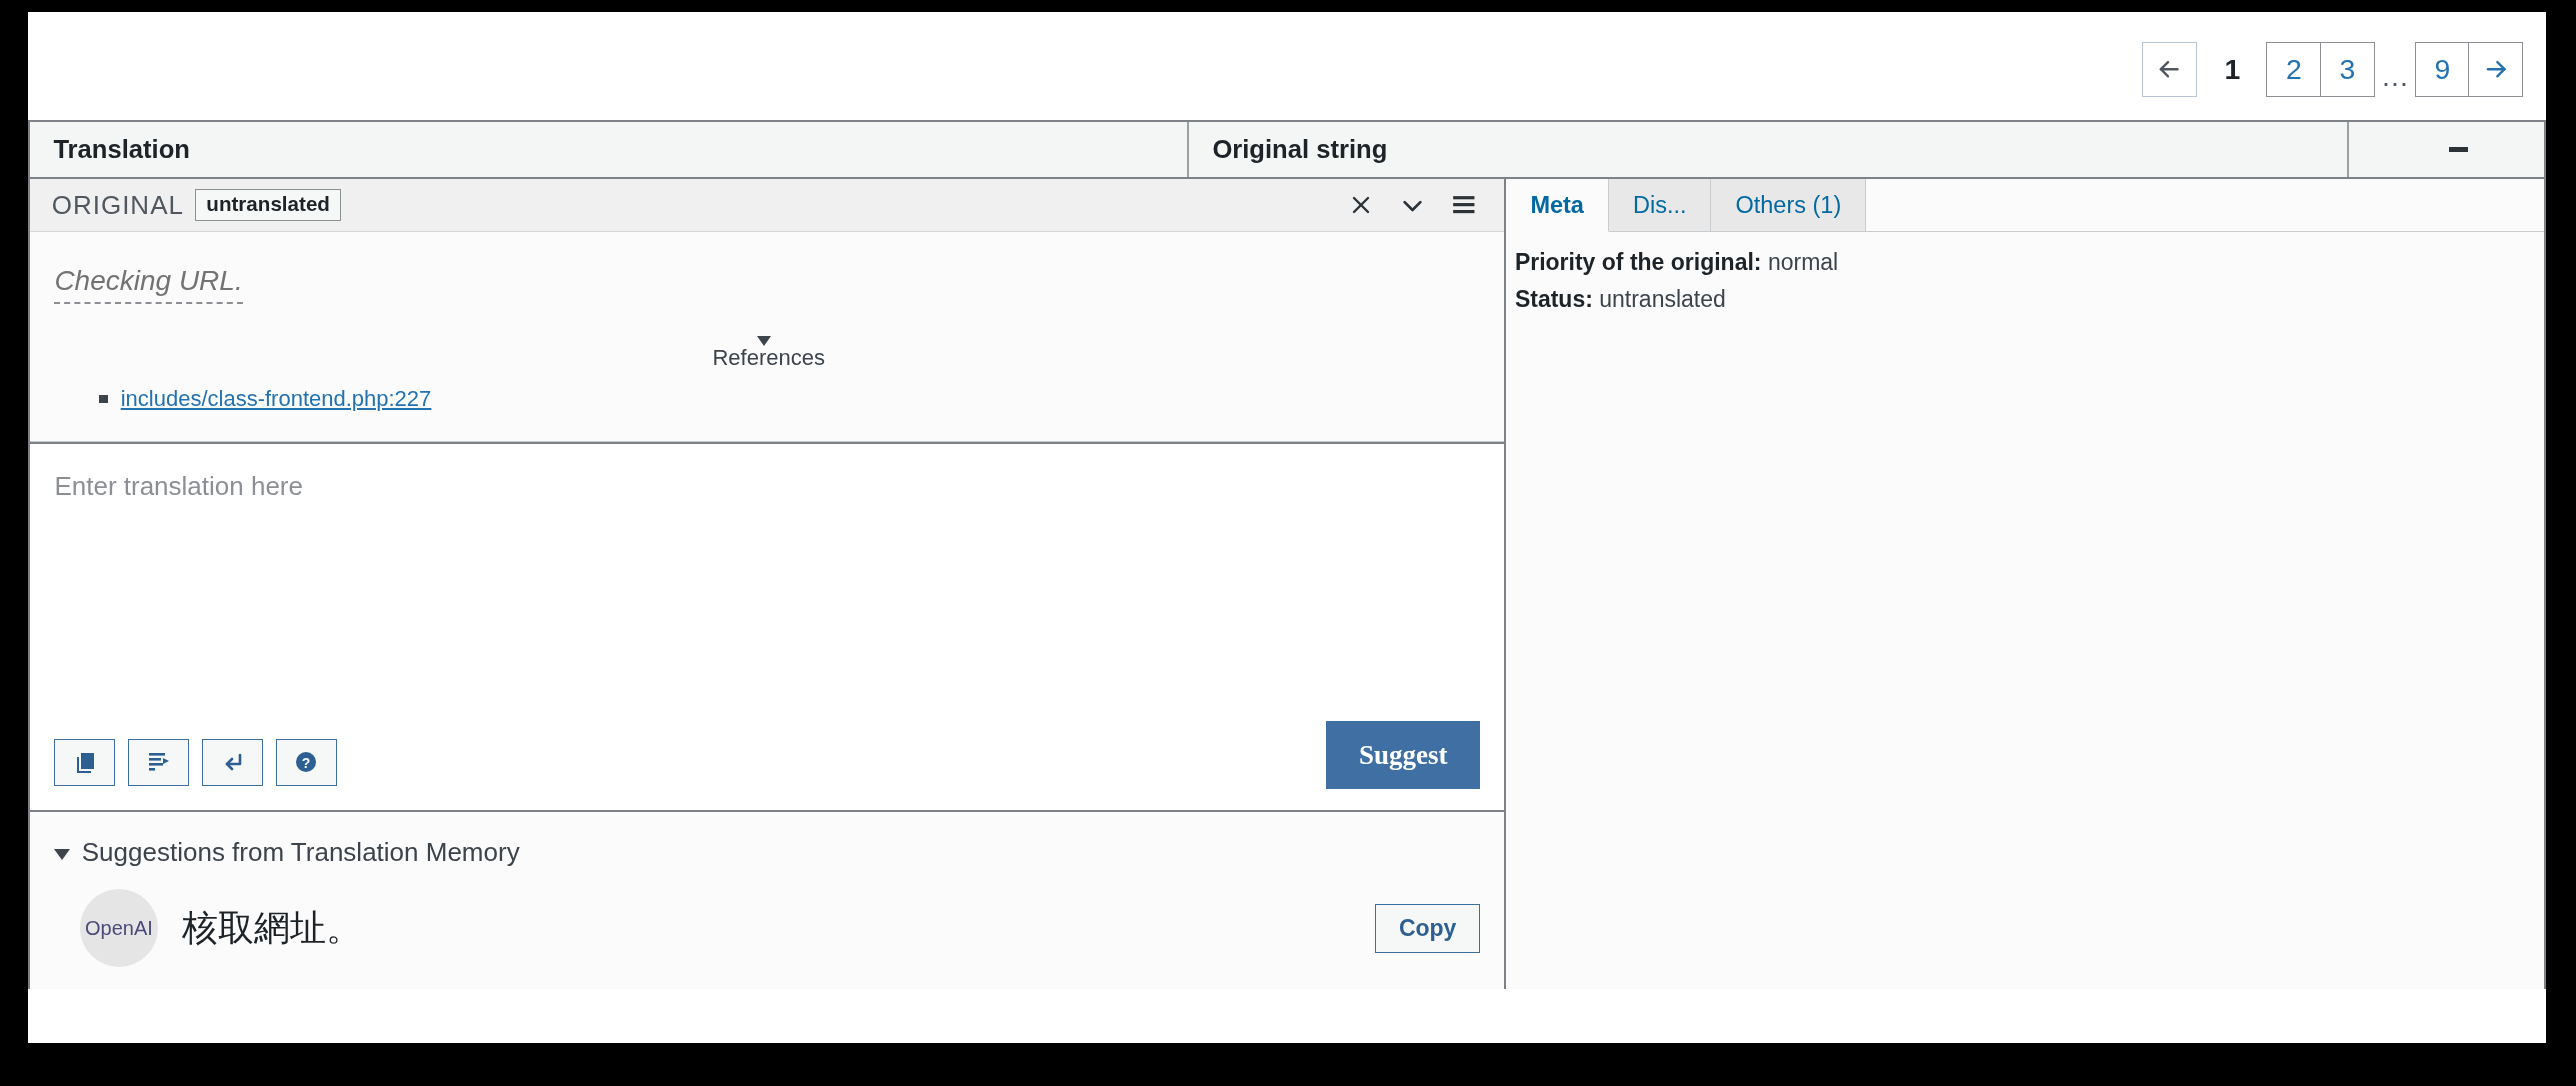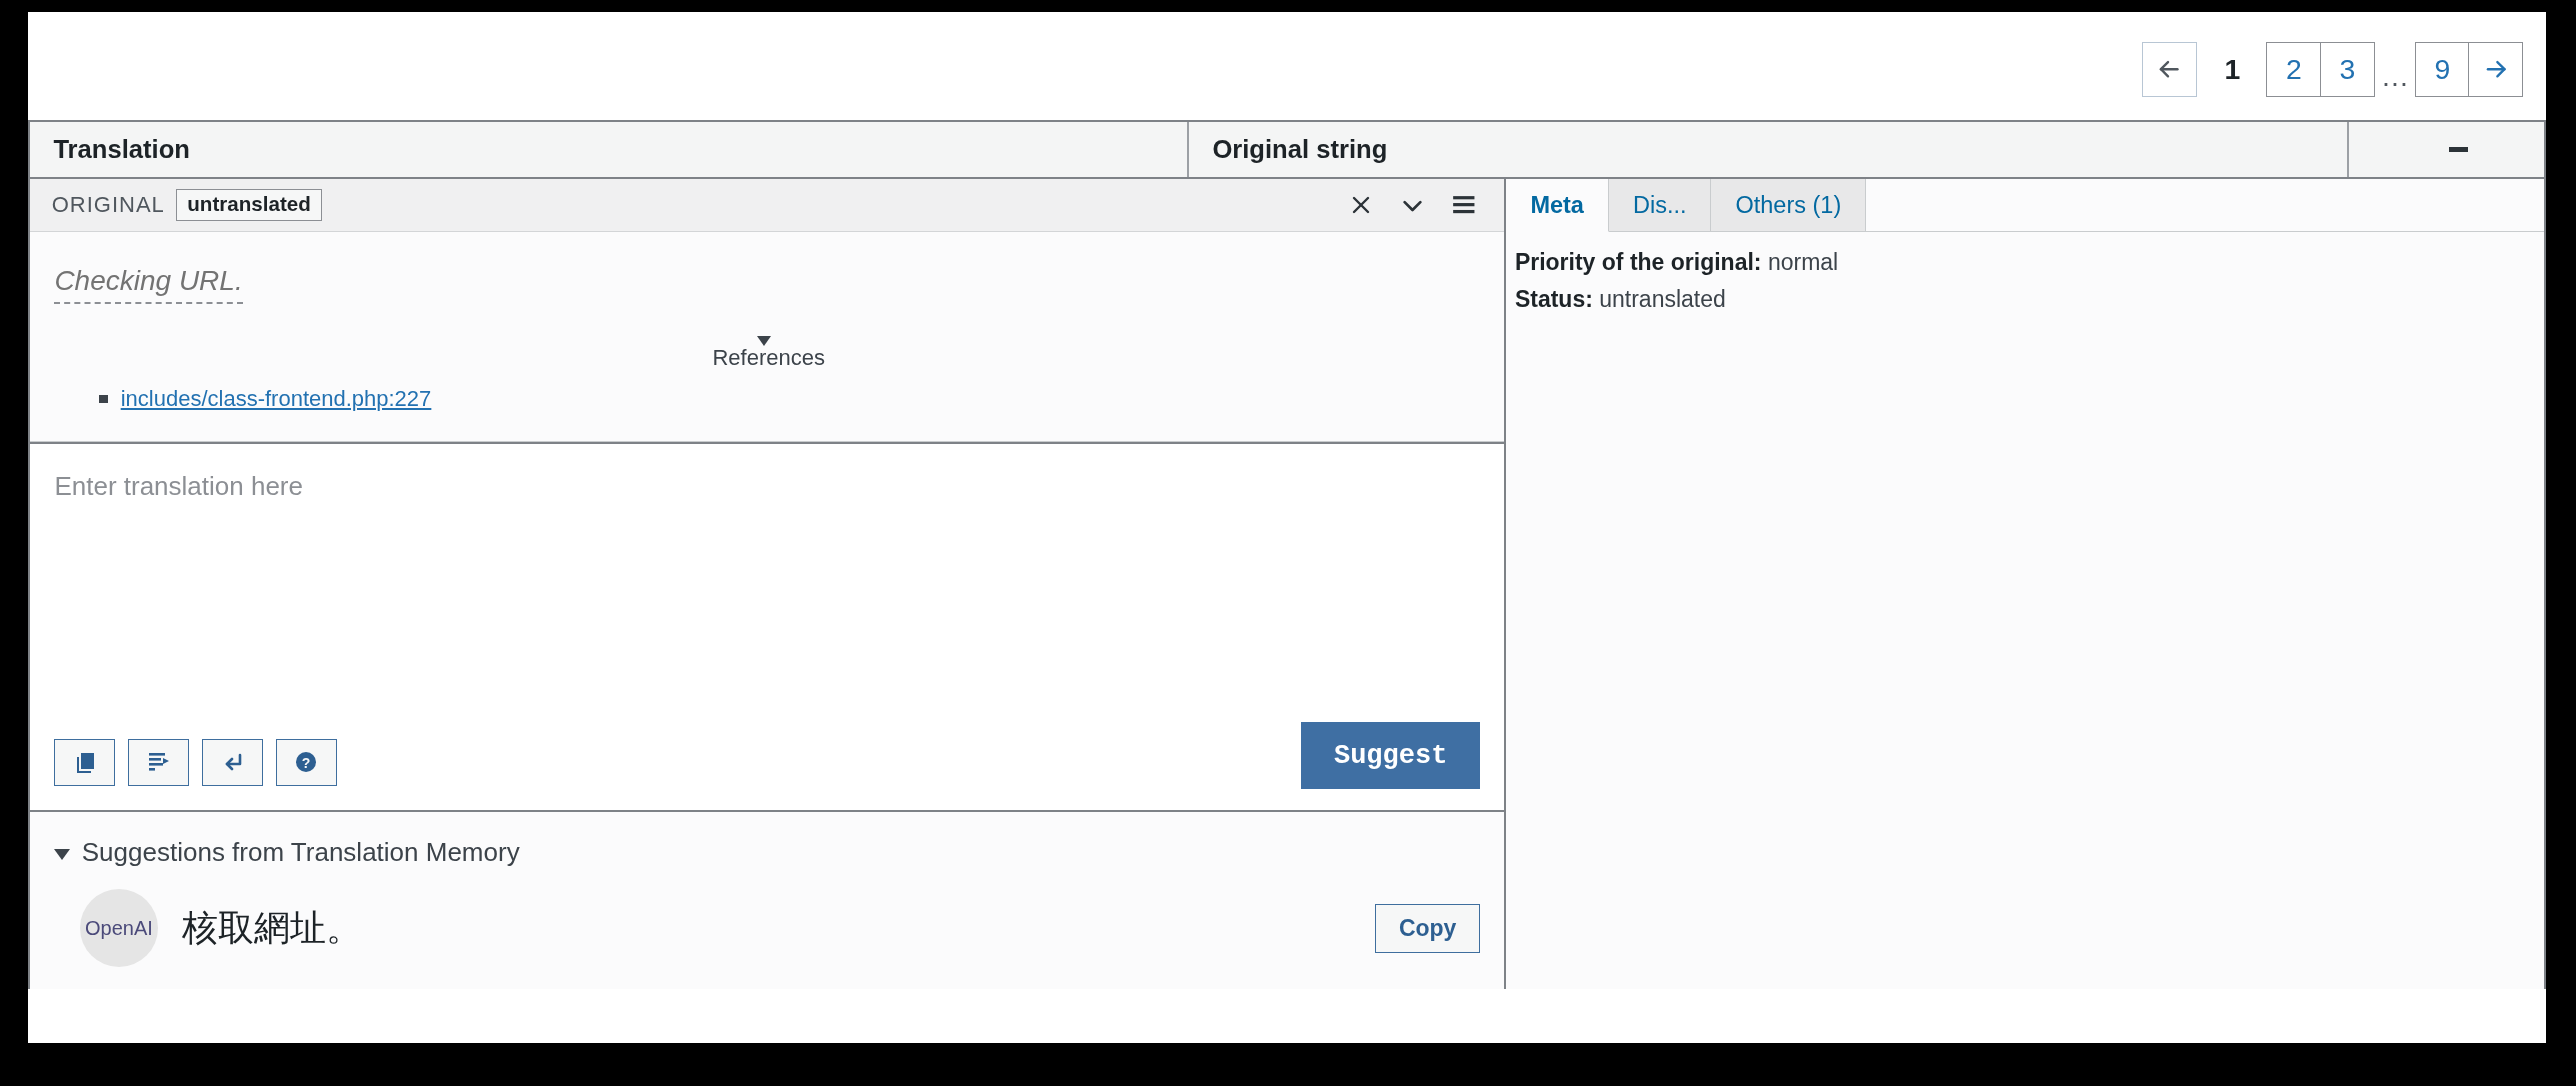--- a/index.html
+++ b/index.html
@@ -107,21 +107,21 @@
 
   
   .orig-strip {
     display: flex; align-items: center;
     height: 53px;
     background: #f0f0f1;
     border-bottom: 1.4px solid #d3d5d7;
     padding: 0 15.6px 0 21.3px;
   }
   .orig-label {
-    font-size: 22px;
+    font-size: 26px;
     letter-spacing: 1px;
     color: #50575e;
   }
   .orig-badge {
     margin-left: 11.4px;
     border: 1.4px solid #8c8f94;
     background: #f6f7f7;
     padding: 3.6px 10px 5px;
     font-size: 20.6px;
     font-weight: bold;
@@ -220,21 +220,21 @@
   }
   .row-spacer { flex: 1; }
   .suggest-btn {
     background: #3f6fa3;
     color: #ffffff;
     font-size: 27px;
     font-weight: bold;
     border: none;
     padding: 18.5px 33px;
     cursor: pointer;
-    font-family: Liberation Mono, monospace;
+    font-family: Liberation Serif, serif;
     position: relative;
     bottom: -3.6px;
   }
 
   
   .tm-block {
     background: #fbfbfc;
     padding: 25.6px 24px 21.3px 24px;
   }
   .tm-header {

